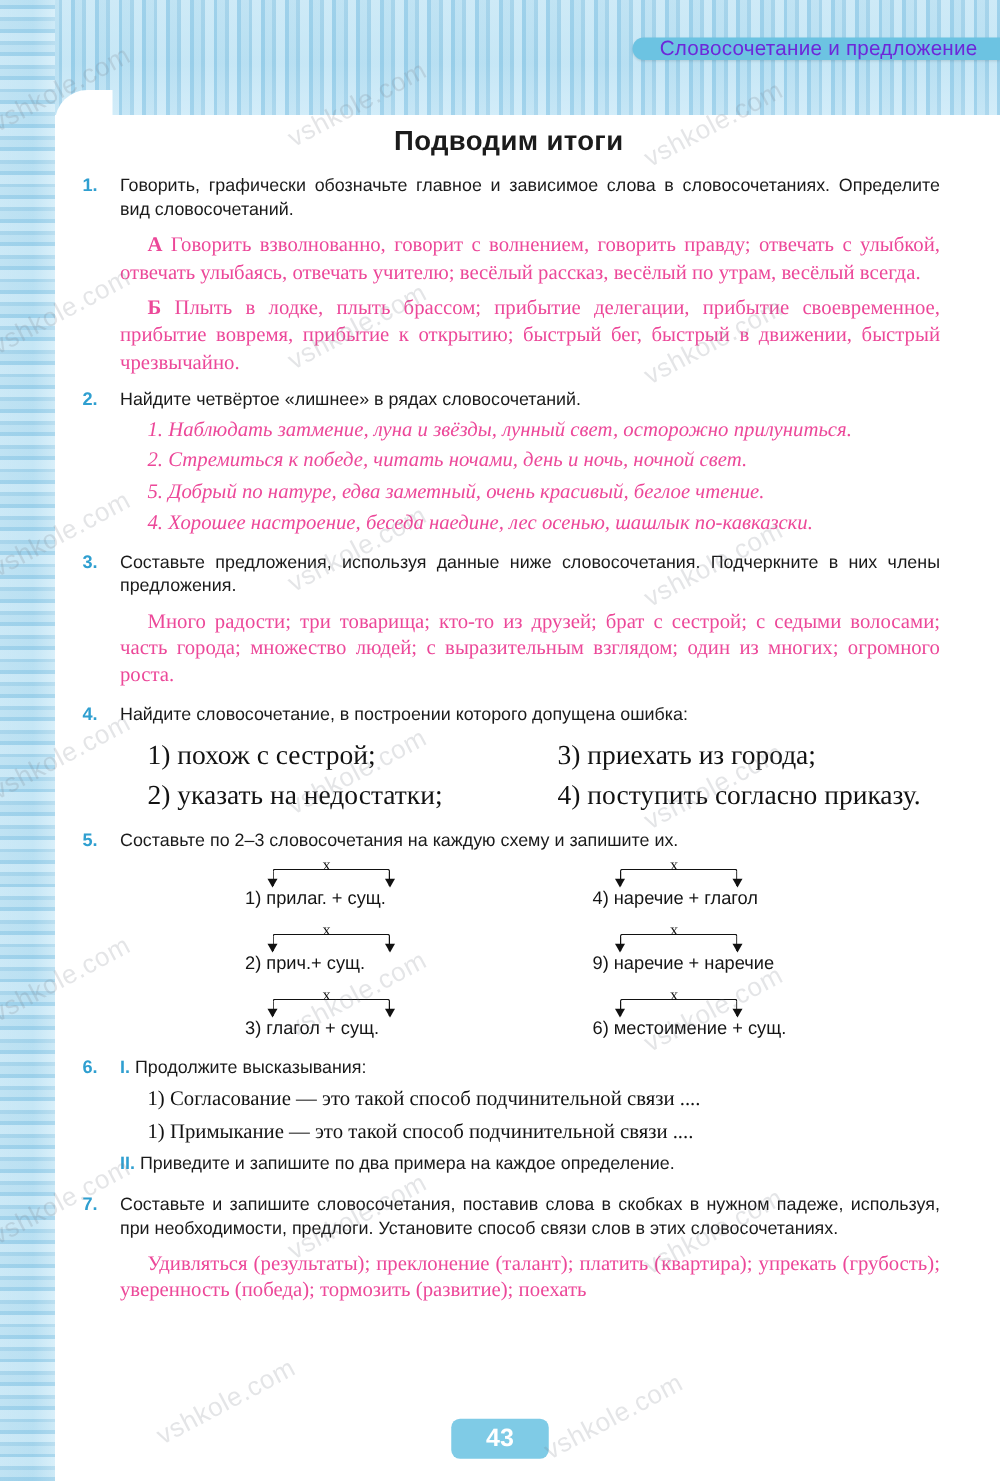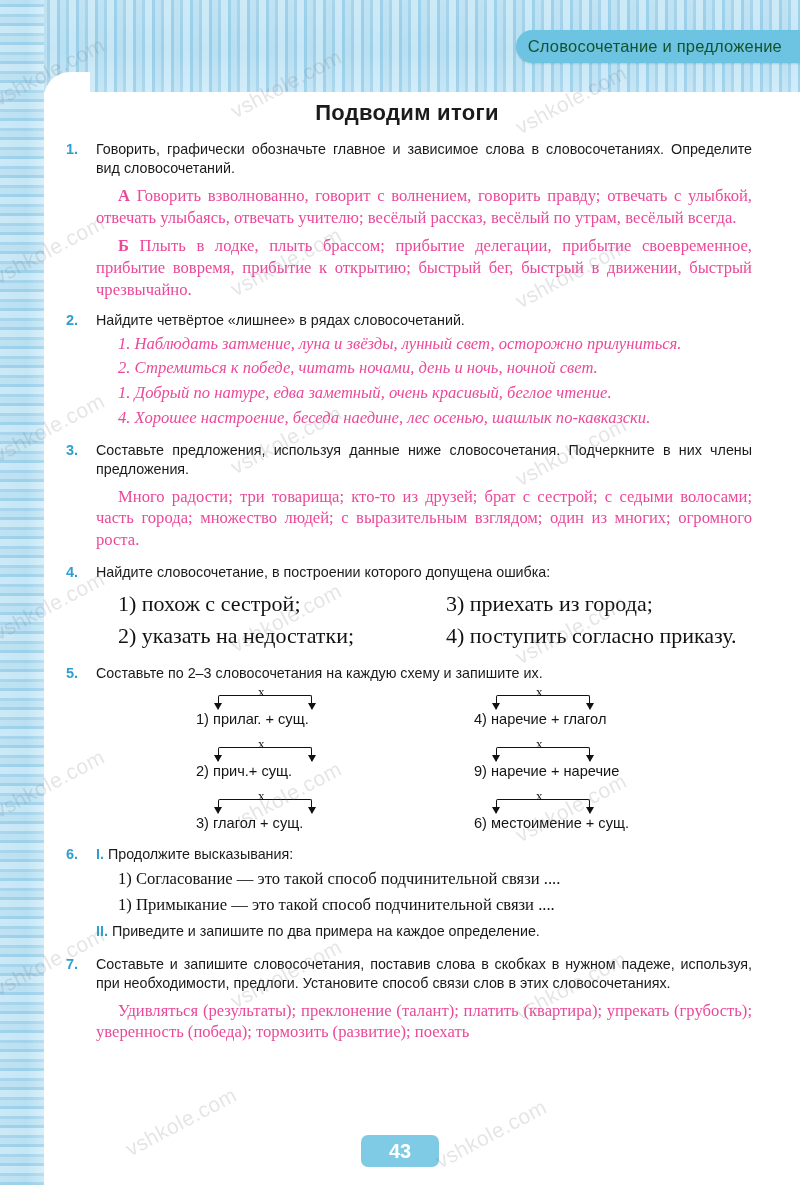--- a/index.html
+++ b/index.html
@@ -58,26 +58,26 @@
     width: 46px; height: 46px;
     background: #ffffff;
     border-top-left-radius: 26px;
   }
 
   
   .chapter-tab {
     position: absolute;
     right: 0;
     top: 30px;
-    height: 33px;
-    padding: 0 18px 0 12px;
+    height: 18px;
+    padding: 0 18px 0 22px;
     display: flex;
     align-items: center;
     background: #6cc3e2;
-    color: #14532d;
+    color: #6d28d9;
     font-family: "Liberation Sans", sans-serif;
     font-size: 16.5px;
     letter-spacing: 0.2px;
     border-top-left-radius: 17px;
     border-bottom-left-radius: 17px;
     box-shadow: 0 1px 2px rgba(0,0,0,0.12);
     white-space: nowrap;
   }
 
   
@@ -280,21 +280,21 @@
         <span>Плыть в лодке, плыть брассом; прибытие делегации, прибытие своевременное, прибытие вовремя, прибытие к открытию; быстрый бег, быстрый в движении, быстрый чрезвычайно.</span>
       </p>
     </div>
 
     <div class="ex" style="margin-top:10px;">
       <span class="ex-num">2.</span>
       <p class="task">Найдите четвёртое «лишнее» в рядах словосочетаний.</p>
       <div class="serif-list">
         <p class="body-serif">1. Наблюдать затмение, луна и звёзды, лунный свет, осторожно прилуниться.</p>
         <p class="body-serif">2. Стремиться к победе, читать ночами, день и ночь, ночной свет.</p>
-        <p class="body-serif">1. Добрый по натуре, едва заметный, очень красивый, беглое чтение.</p>
+        <p class="body-serif">5. Добрый по натуре, едва заметный, очень красивый, беглое чтение.</p>
         <p class="body-serif">4. Хорошее настроение, беседа наедине, лес осенью, шашлык по-кавказски.</p>
       </div>
     </div>
 
     <div class="ex" style="margin-top:12px;">
       <span class="ex-num">3.</span>
       <p class="task">Составьте предложения, используя данные ниже словосочетания. Подчеркните в них члены предложения.</p>
       <p class="body-serif">Много радости; три товарища; кто-то из друзей; брат с сестрой; с седыми волосами; часть города; множество людей; с выразительным взглядом; один из многих; огромного роста.</p>
     </div>
 

